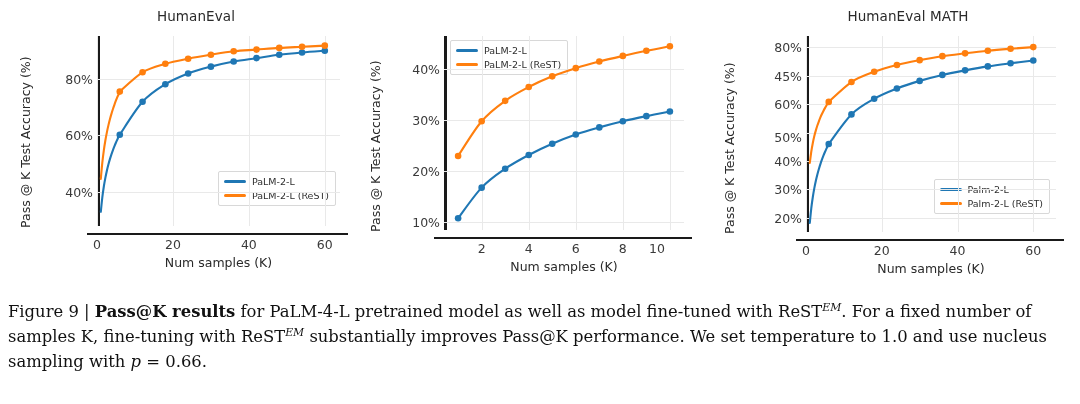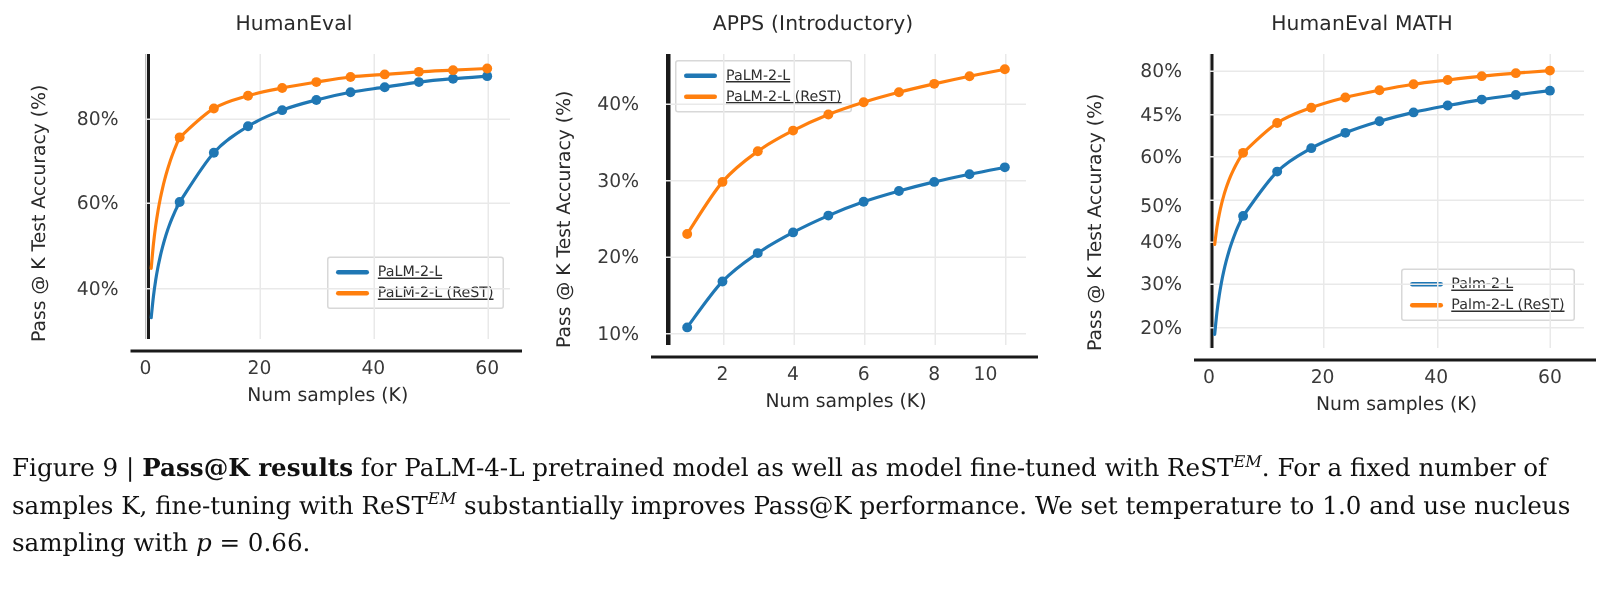--- a/index.html
+++ b/index.html
@@ -36,21 +36,21 @@
 
   
   .plot{position:absolute;background:#fff;}
   .plot .spine-left{position:absolute;left:0;top:0;bottom:0;width:2.5px;background:#1a1a1a;}
   .plot .spine-bottom{position:absolute;left:-10px;right:-8px;bottom:-9px;height:2.5px;background:#1a1a1a;}
   .grid-h,.grid-v{position:absolute;background:#e9e9e9;}
   .grid-h{left:0;right:0;height:1px;}
   .grid-v{top:0;bottom:0;width:1px;}
 
   .ytick{
-    position:absolute;right:100%;margin-right:18px;
+    position:absolute;right:100%;margin-right:4px;
     transform:translateY(-50%);
     font-size:12.5px;color:#3a3a3a;white-space:nowrap;
   }
   .xtick{
     position:absolute;top:100%;margin-top:11px;
     transform:translateX(-50%);
     font-size:12.5px;color:#3a3a3a;white-space:nowrap;
   }
   .xlabel{
     position:absolute;top:100%;margin-top:29px;left:50%;
@@ -61,21 +61,21 @@
   svg.series{position:absolute;left:0;top:0;overflow:visible;}
 
   
   .legend{
     position:absolute;background:#fff;border:1px solid #d8d8d8;
     border-radius:2px;padding:4px 6px 4px 5px;
     display:flex;flex-direction:column;gap:3px;
   }
   .legend-row{display:flex;align-items:center;gap:6px;}
   .legend-swatch{display:block;width:22px;height:2.6px;border-radius:2px;}
-  .legend-text{font-size:9.5px;color:#2f2f2f;white-space:nowrap;text-decoration:underline;}
+  .legend-text{font-size:9.5px;color:#2f2f2f;white-space:nowrap;}
 
   
   .caption{
     position:absolute;left:8px;top:300px;width:1062px;
     font-family:"DejaVu Serif","Liberation Serif",serif;
     font-size:16.4px;line-height:1.48;color:#111;
   }
   .caption b{font-weight:700;}
   .caption i{font-style:italic;}
   .caption sup{font-size:.66em;font-style:italic;vertical-align:super;}
@@ -139,21 +139,20 @@
             <circle cx="136.69" cy="15.31" r="3.3" fill="#ff7f0e"></circle>
             <circle cx="159.47" cy="13.61" r="3.3" fill="#ff7f0e"></circle>
             <circle cx="182.25" cy="11.91" r="3.3" fill="#ff7f0e"></circle>
             <circle cx="205.03" cy="10.78" r="3.3" fill="#ff7f0e"></circle>
             <circle cx="227.81" cy="9.64" r="3.3" fill="#ff7f0e"></circle>
           </svg>
         </div>
     </div>
 
     <div class="panel p2">
-      <div class="panel-title">APPS (Introductory)</div>
       <div class="ylabel" id="yl2" style="left: 12px; top: 232px;">Pass @ K Test Accuracy (%)</div>
       <div class="plot" id="plot2" style="left: 88px; top: 36px; width: 240px; height: 194px;">
         <div class="spine-left"></div>
         <div class="spine-bottom"></div>
         <div class="xlabel">Num samples (K)</div>
         <div class="legend" id="leg2" style="left: 6px; top: 4px;">
           <div class="legend-row">
             <span class="legend-swatch" id="sw2a" style="background: rgb(31, 119, 180);"></span>
             <span class="legend-text">PaLM-2-L</span>
           </div>

